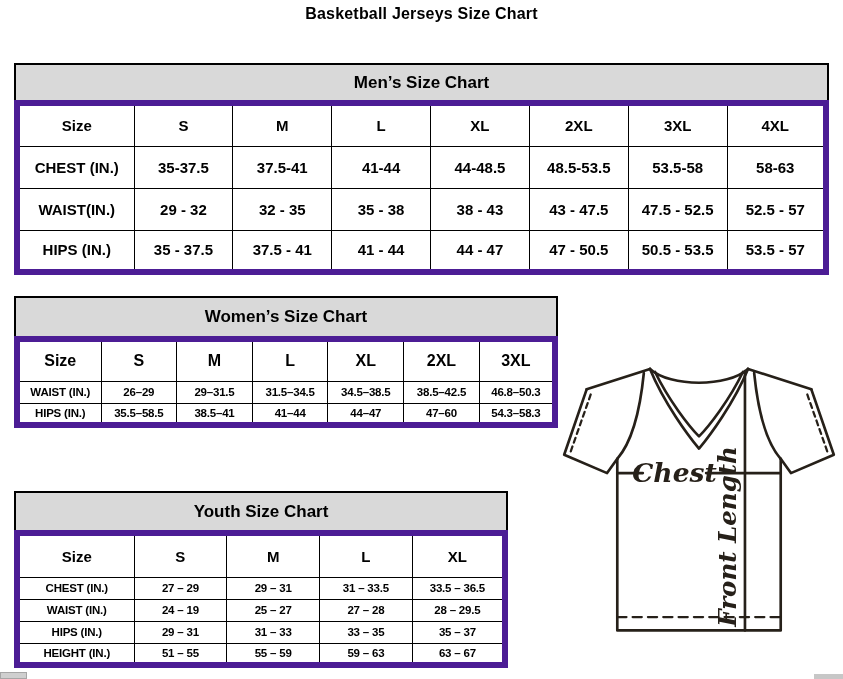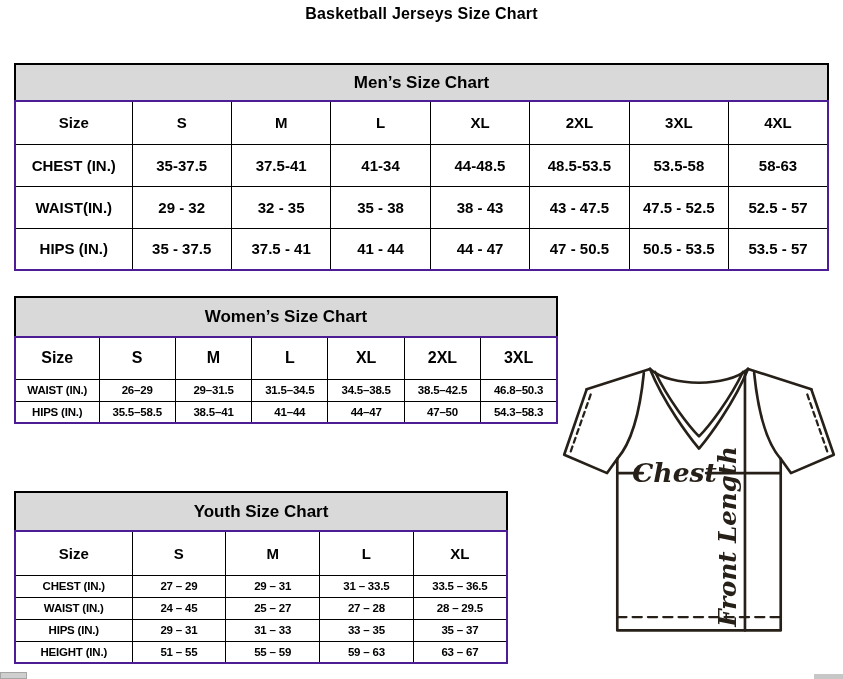--- a/index.html
+++ b/index.html
@@ -15,21 +15,21 @@
   .chart-title{
     border:2px solid #000;background:#d9d9d9;
     display:flex;align-items:center;justify-content:center;
     font-weight:bold;box-sizing:border-box;
   }
   table{border-collapse:collapse;table-layout:fixed;width:100%;margin-top:-2px;}
   th,td{
     border:1px solid #000;text-align:center;vertical-align:middle;
     font-weight:bold;padding:0 2px;box-sizing:border-box;
   }
-  table{border:2px solid #4c1d95;}
+  table{border:6px solid #4c1d95;}
   
   #mens{left:14px;top:63px;width:815px;}
   #mens .chart-title{height:39px;font-size:17px;text-align:right;}
   #mens thead th{height:43px;font-size:15px;}
   #mens tbody th,#mens tbody td{height:42px;font-size:15px;}
   #mens th:first-child,#mens td:first-child{width:117px;}
   
   #womens{left:14px;top:296px;width:544px;}
   #womens .chart-title{height:42px;font-size:17px;}
   #womens thead th{height:42px;font-size:16px;}
@@ -71,21 +71,21 @@
           <th>2XL</th>
           <th>3XL</th>
           <th>4XL</th>
         </tr>
       </thead>
       <tbody>
         <tr>
           <th>CHEST (IN.)</th>
           <td>35-37.5</td>
           <td>37.5-41</td>
-          <td>41-34</td>
+          <td>41-44</td>
           <td>44-48.5</td>
           <td>48.5-53.5</td>
           <td>53.5-58</td>
           <td>58-63</td>
         </tr>
         <tr>
           <th>WAIST(IN.)</th>
           <td>29 - 32</td>
           <td>32 - 35</td>
           <td>35 - 38</td>
@@ -131,21 +131,21 @@
           <td>34.5–38.5</td>
           <td>38.5–42.5</td>
           <td>46.8–50.3</td>
         </tr>
         <tr>
           <th>HIPS (IN.)</th>
           <td>35.5–58.5</td>
           <td>38.5–41</td>
           <td>41–44</td>
           <td>44–47</td>
-          <td>47–50</td>
+          <td>47–60</td>
           <td>54.3–58.3</td>
         </tr>
       </tbody>
     </table>
 </div>
 
 <div class="chart" id="youth">
   <div class="chart-title">Youth Size Chart</div>
   <table>
       <thead>
@@ -160,21 +160,21 @@
       <tbody>
         <tr>
           <th>CHEST (IN.)</th>
           <td>27 – 29</td>
           <td>29 – 31</td>
           <td>31 – 33.5</td>
           <td>33.5 – 36.5</td>
         </tr>
         <tr>
           <th>WAIST (IN.)</th>
-          <td>24 – 45</td>
+          <td>24 – 19</td>
           <td>25 – 27</td>
           <td>27 – 28</td>
           <td>28 – 29.5</td>
         </tr>
         <tr>
           <th>HIPS (IN.)</th>
           <td>29 – 31</td>
           <td>31 – 33</td>
           <td>33 – 35</td>
           <td>35 – 37</td>

